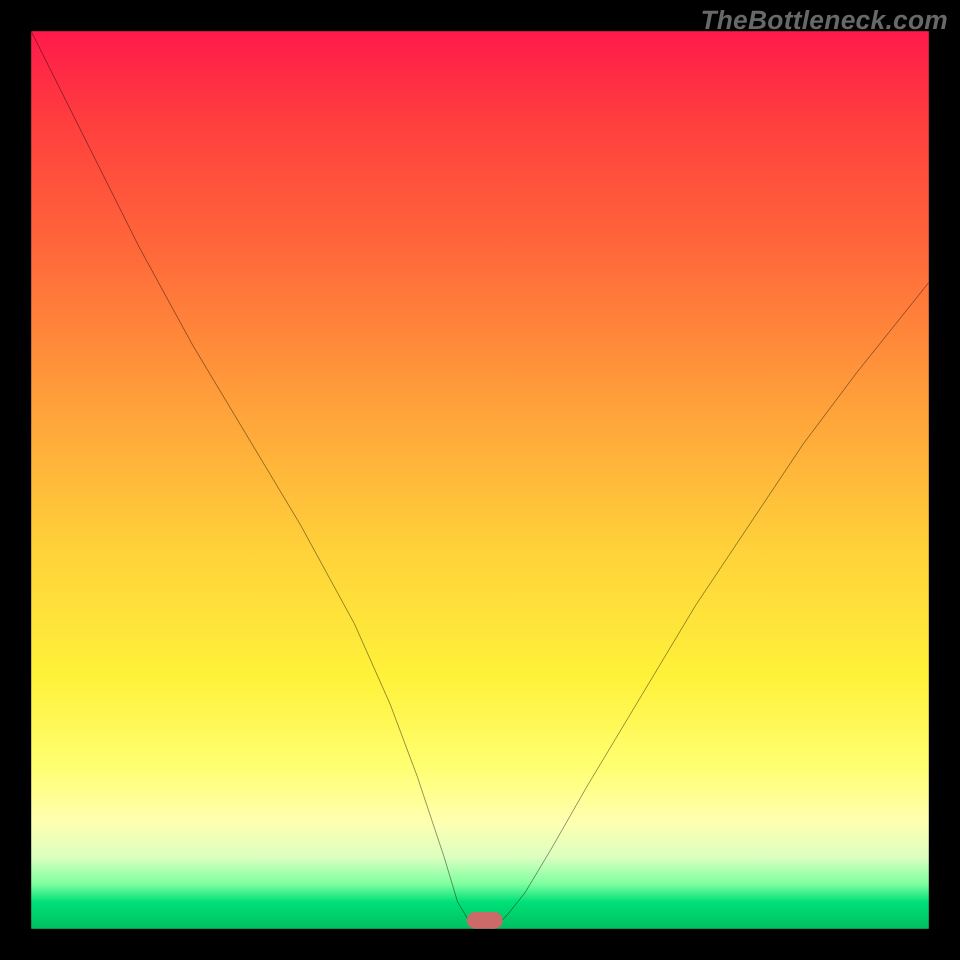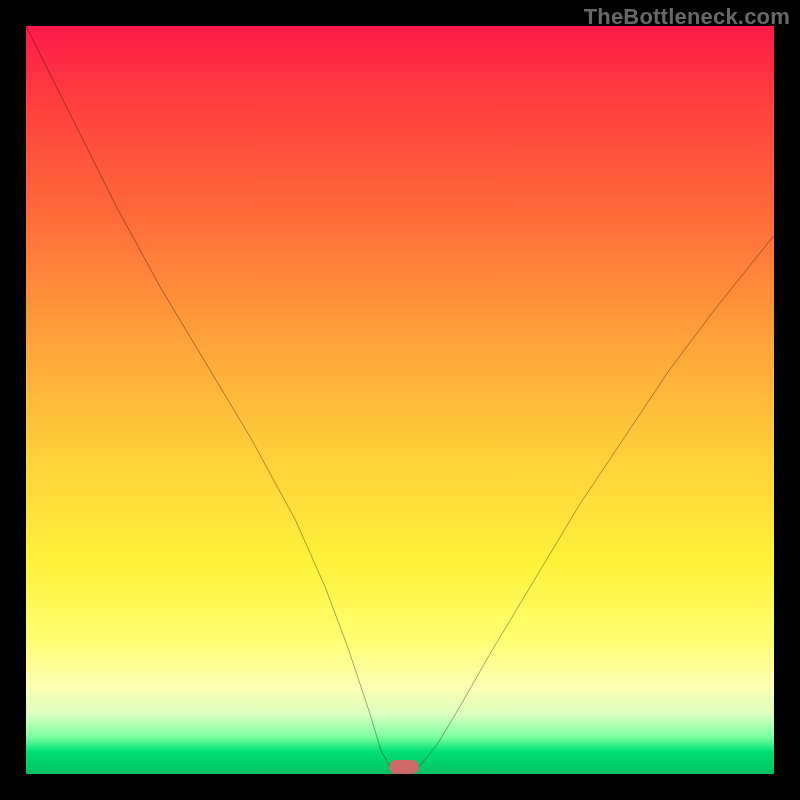--- a/index.html
+++ b/index.html
@@ -46,20 +46,21 @@
   }
   .watermark {
     position: absolute;
     top: 4px;
     right: 10px;
     font-family: Arial, Helvetica, sans-serif;
     font-size: 22px;
     font-weight: 600;
     color: #686868;
     letter-spacing: 0.2px;
+    font-style: italic;
   }
 </style>
 </head>
 <body>
 
 <div class="frame">
   <div class="plot">
     <svg class="curve" viewBox="0 0 100 100" preserveAspectRatio="none">
       <path id="curve-path" fill="none" stroke="#000" stroke-width="0.35" vector-effect="non-scaling-stroke" stroke-linecap="round" stroke-linejoin="round" d="M0.00 0.00 L6.00 12.00 L12.00 24.00 L18.00 35.00 L24.00 45.00 L30.00 55.00 L36.00 66.00 L40.00 75.00 L43.00 83.00 L46.00 92.00 L47.50 97.00 L49.00 99.50 L50.00 100.00 L51.00 100.00 L52.00 99.50 L53.00 98.50 L55.00 96.00 L58.00 91.00 L62.00 84.00 L68.00 74.00 L74.00 64.00 L80.00 55.00 L86.00 46.00 L92.00 38.00 L100.00 28.00"></path>
     </svg>

